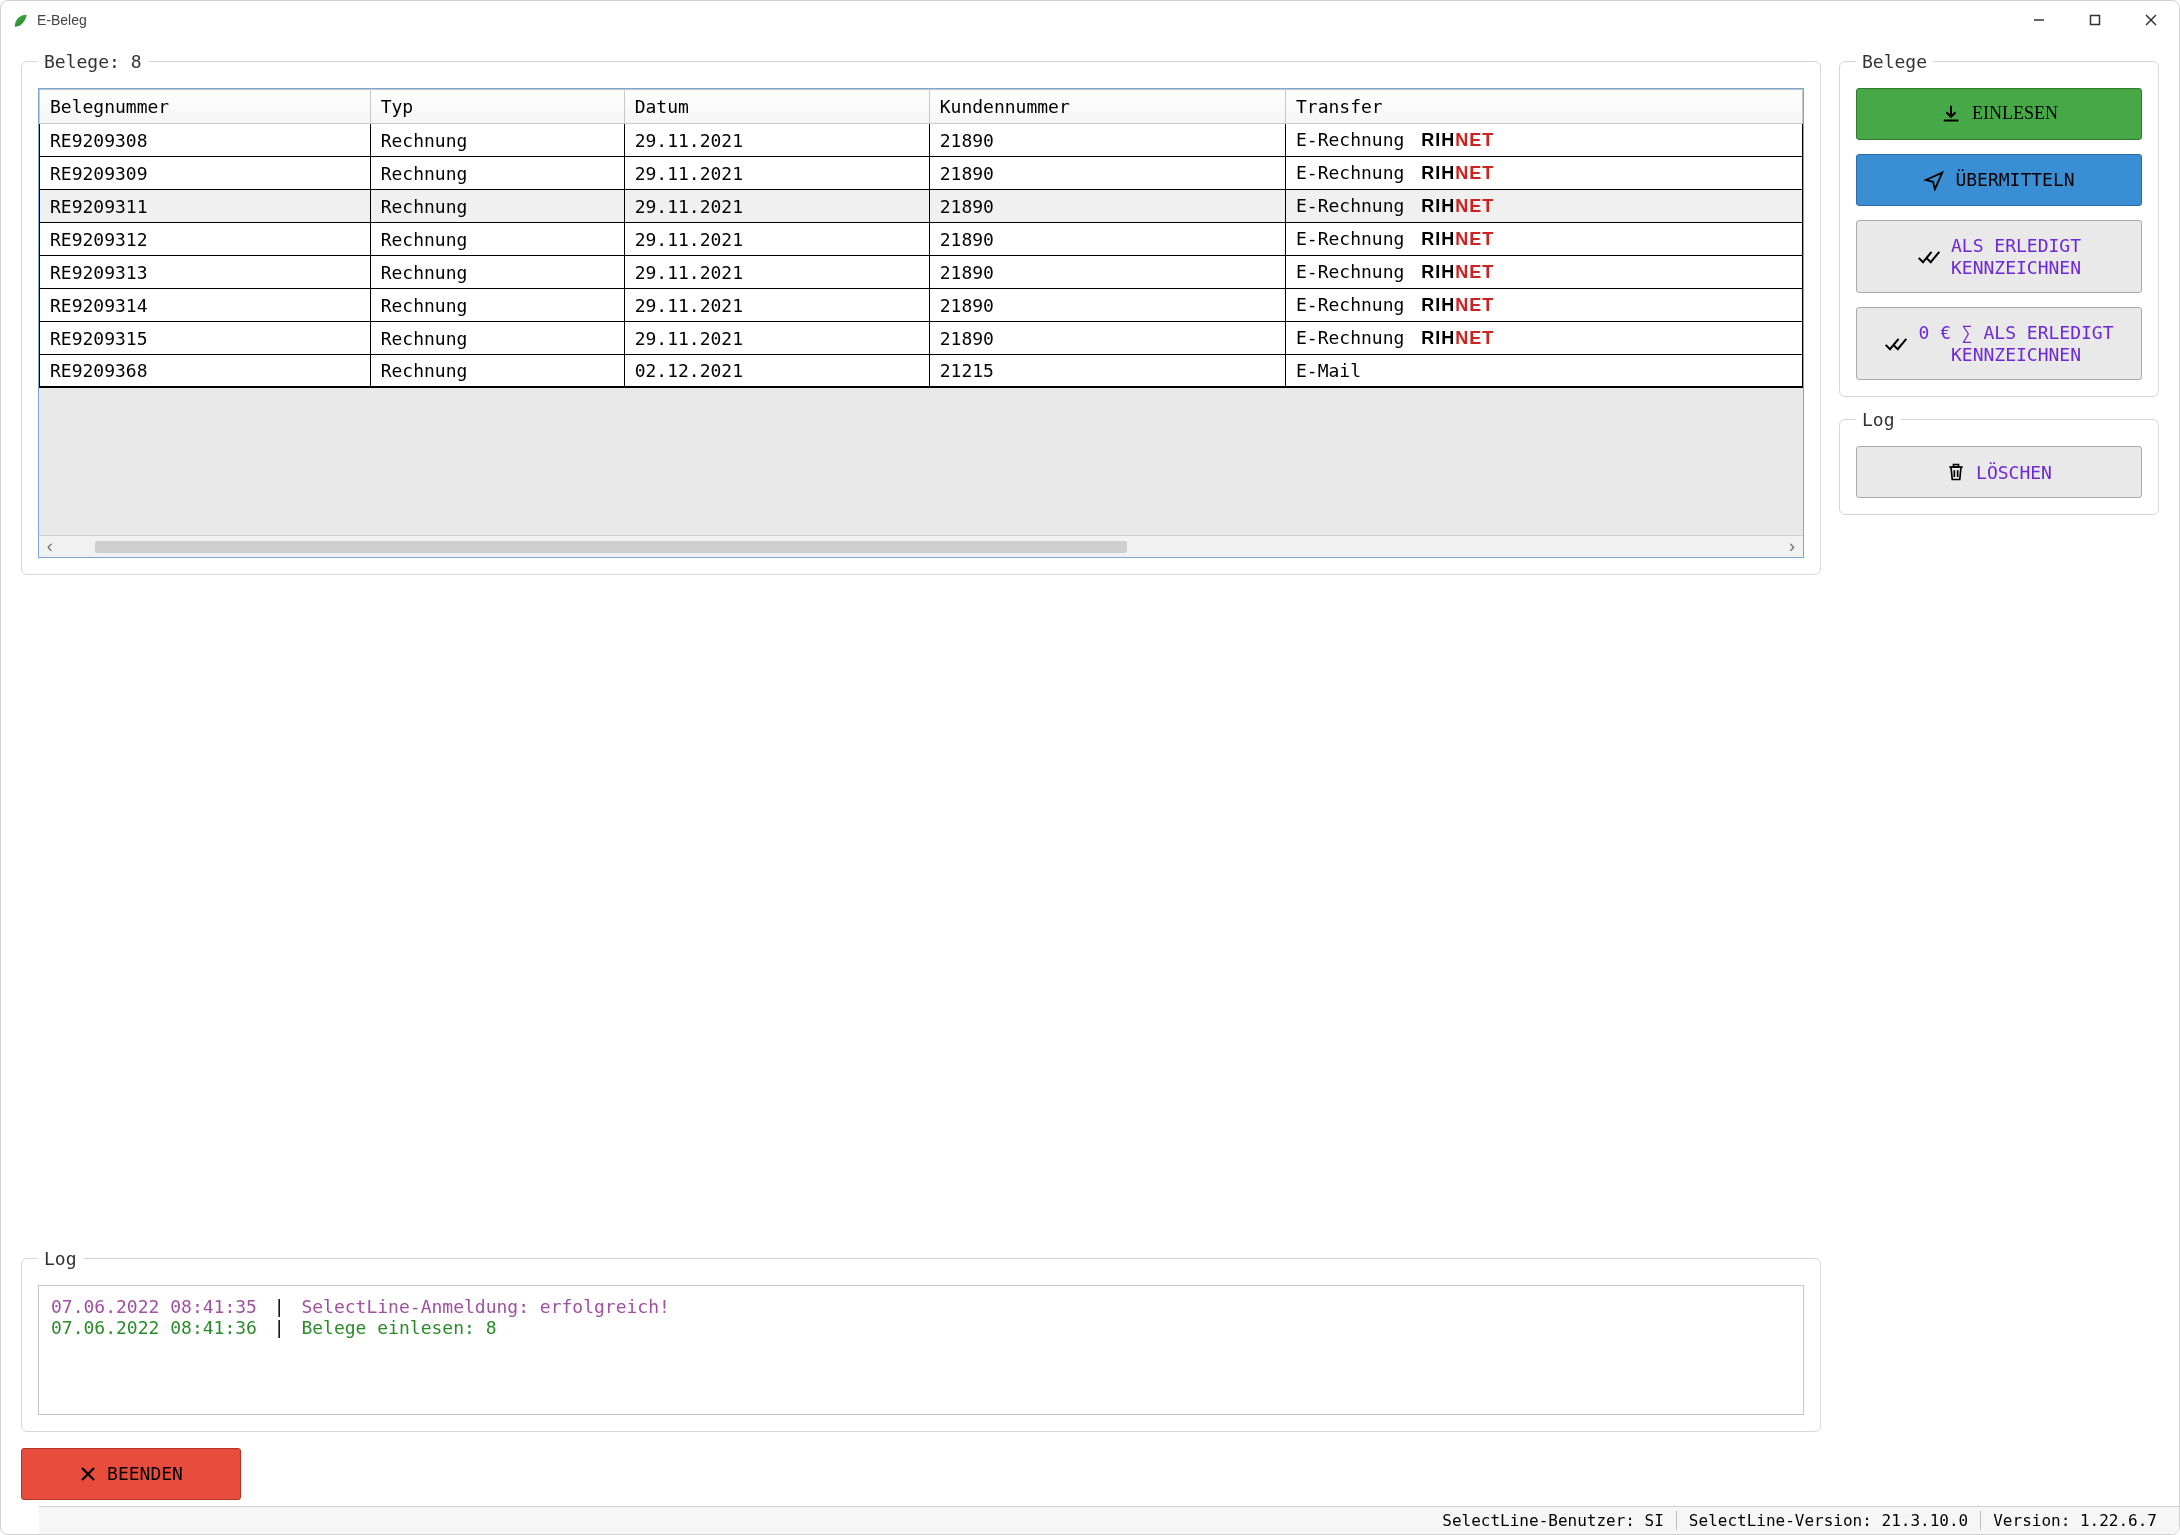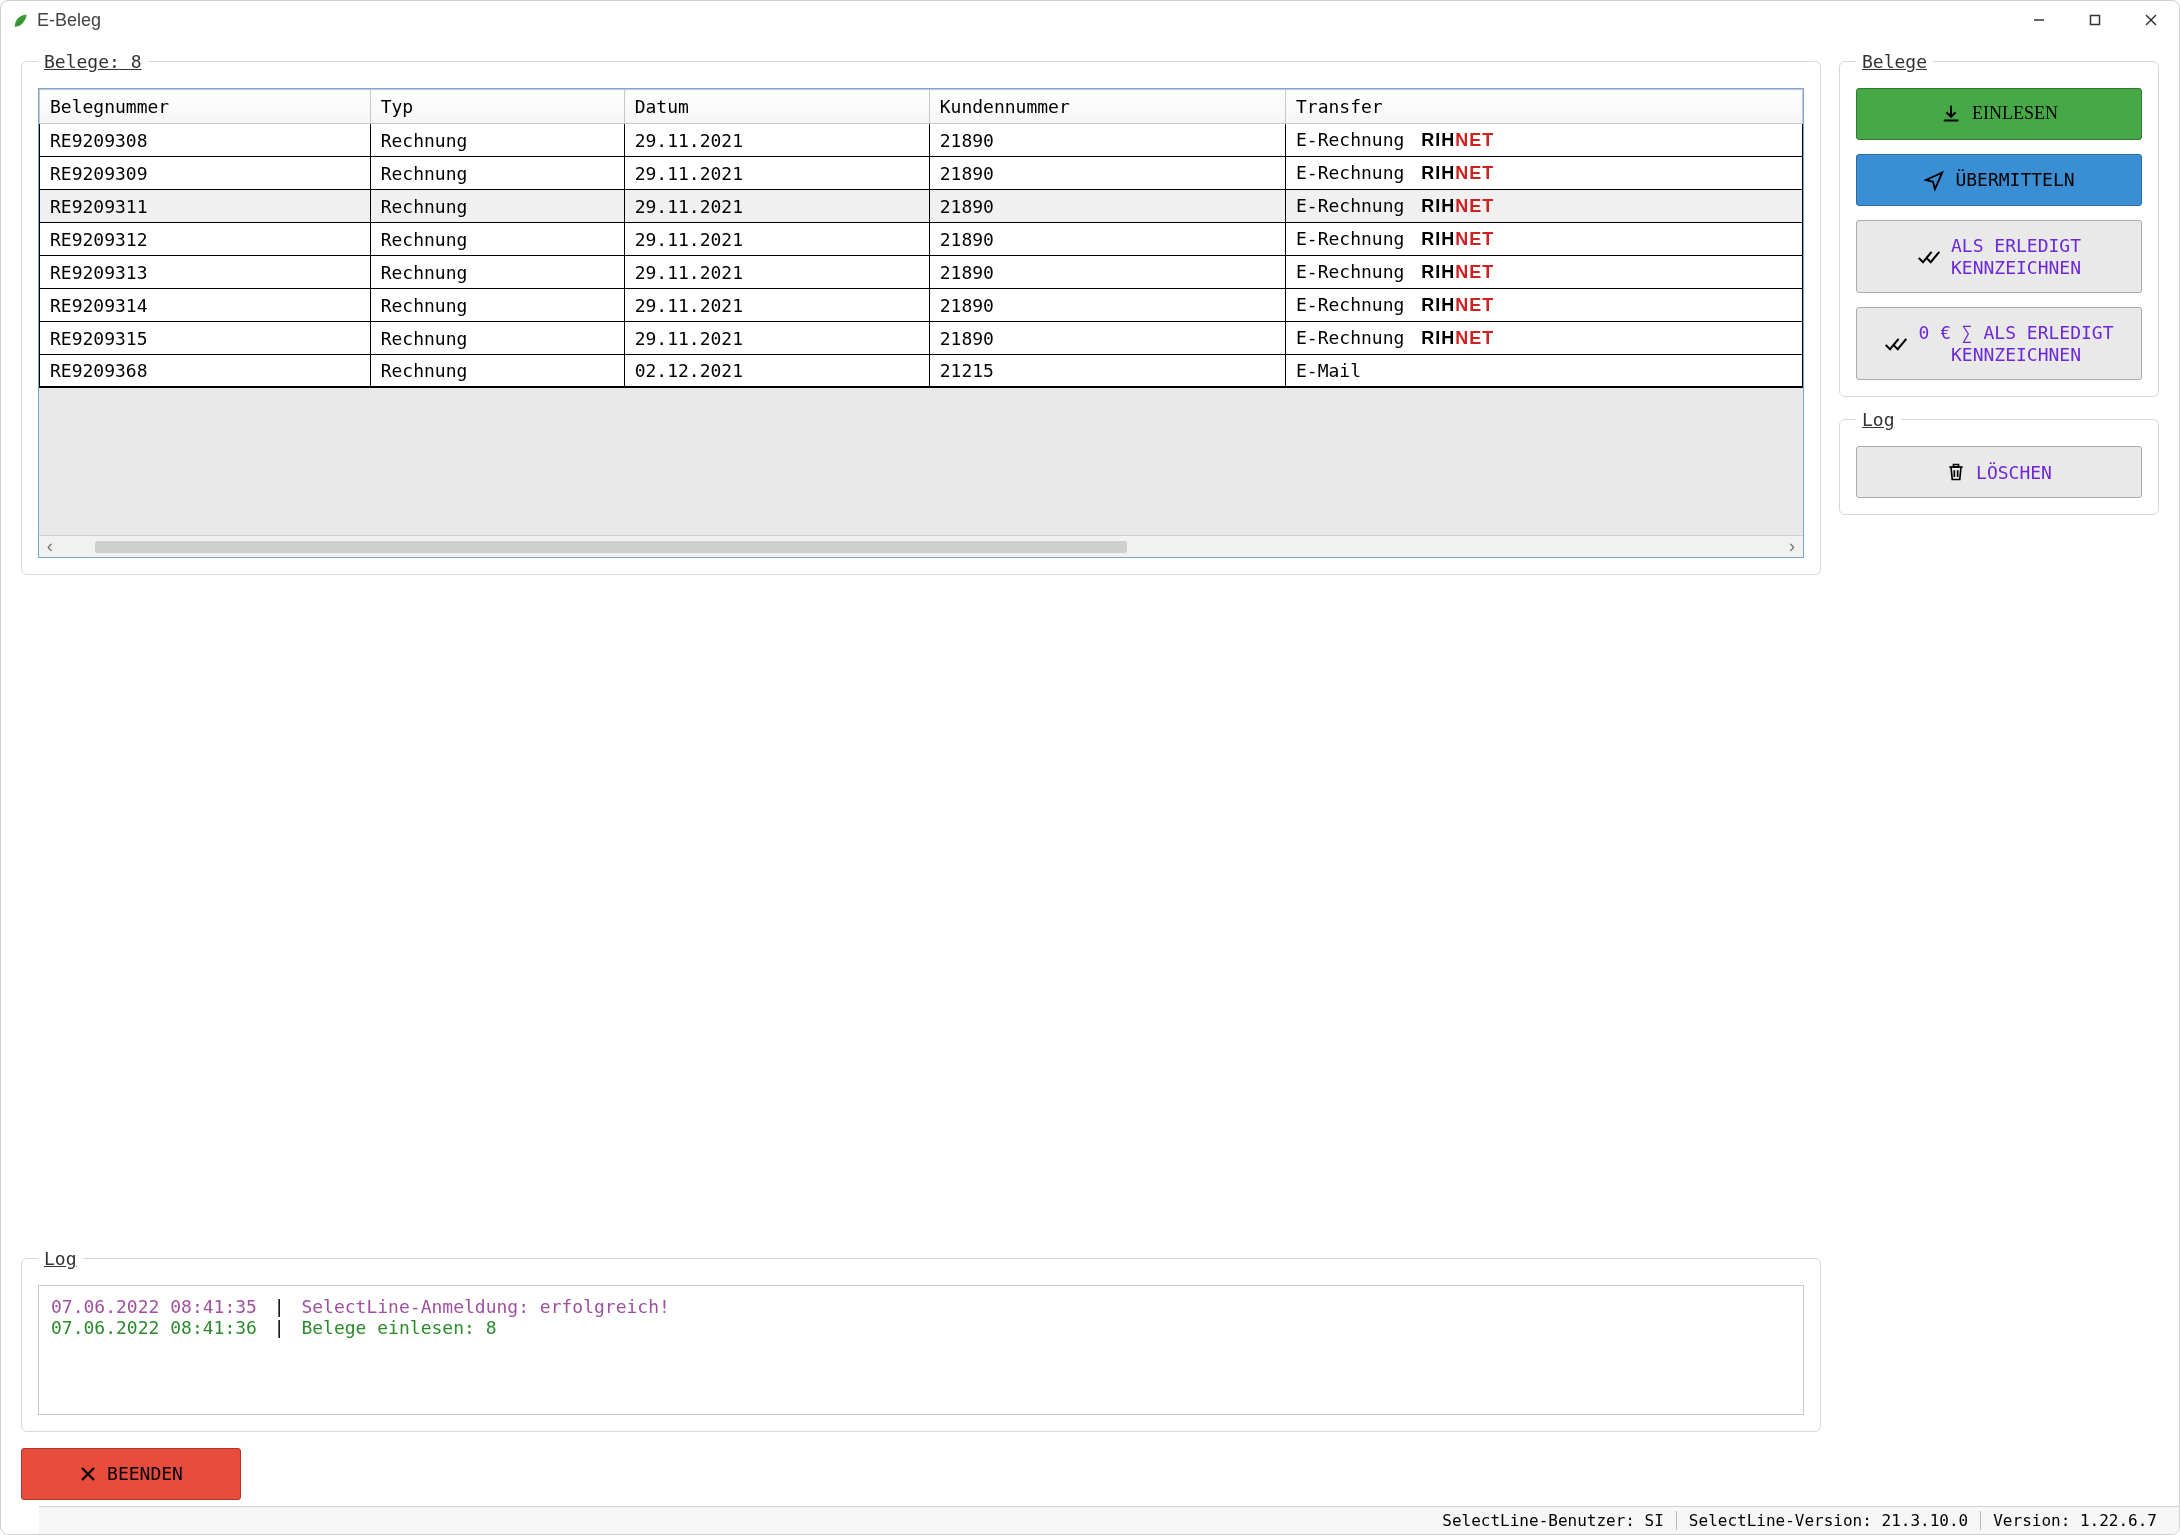--- a/index.html
+++ b/index.html
@@ -21,21 +21,21 @@
   flex-direction: column;
   background: #fff;
   overflow: hidden;
 }
 .titlebar {
   display: flex;
   align-items: center;
   height: 38px;
   padding: 0 0 0 10px;
   font-family: "Segoe UI", sans-serif;
-  font-size: 18px;
+  font-size: 14px;
   color: #444;
 }
 .titlebar .app-icon { margin-right: 8px; }
 .titlebar .spacer { flex: 1; }
 .win-btn {
   width: 56px; height: 38px;
   display: flex; align-items: center; justify-content: center;
   color: #333;
 }
 
@@ -57,21 +57,20 @@
 fieldset {
   border: 1px solid #d8d8d8;
   border-radius: 6px;
   padding: 16px;
   position: relative;
 }
 legend {
   padding: 0 6px;
   font-family: "Consolas", monospace;
   color: #333;
-  text-decoration: underline;
 }
 
 .table-wrap {
   border: 1px solid #7aa6d6;
   background: #8b5cf6;
   height: 470px;
   display: flex;
   flex-direction: column;
 }
 table {

